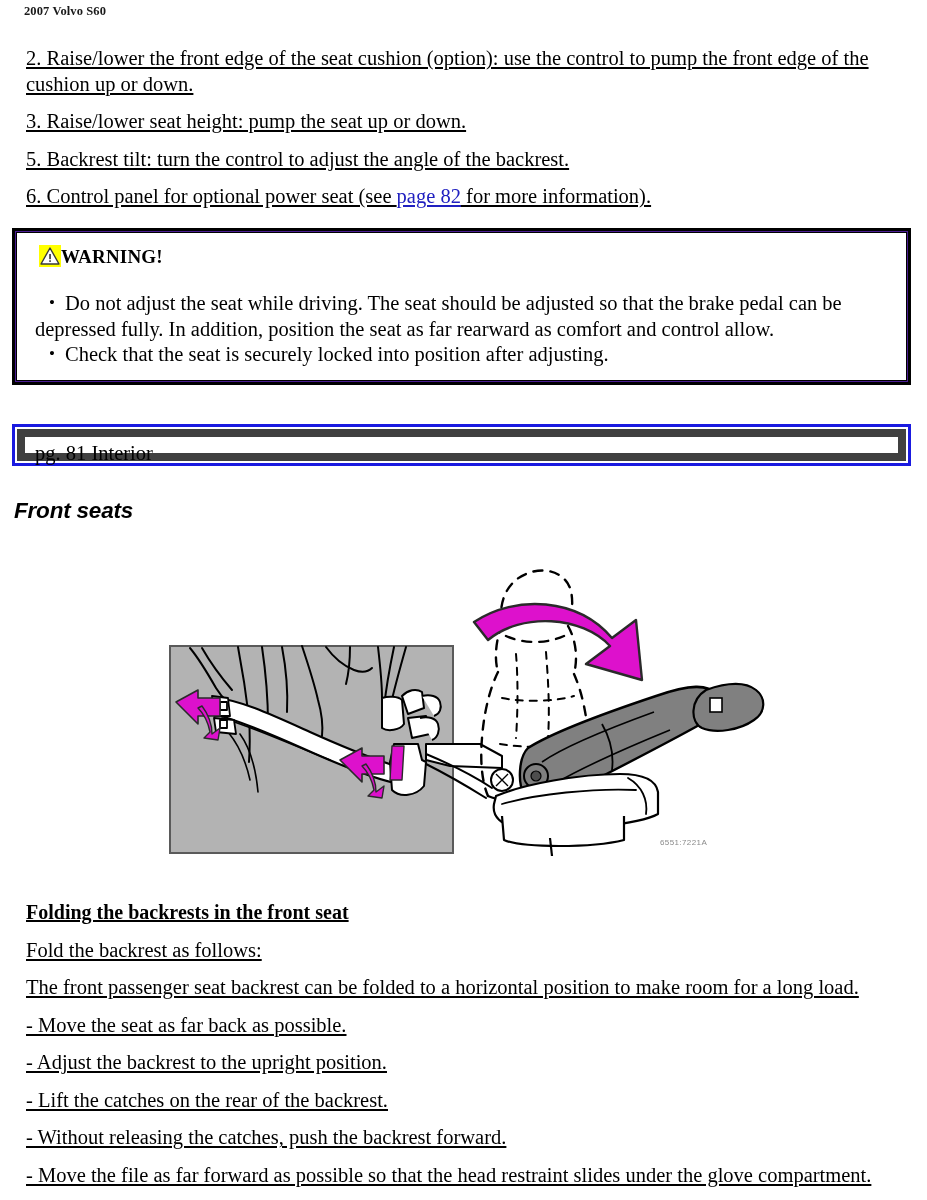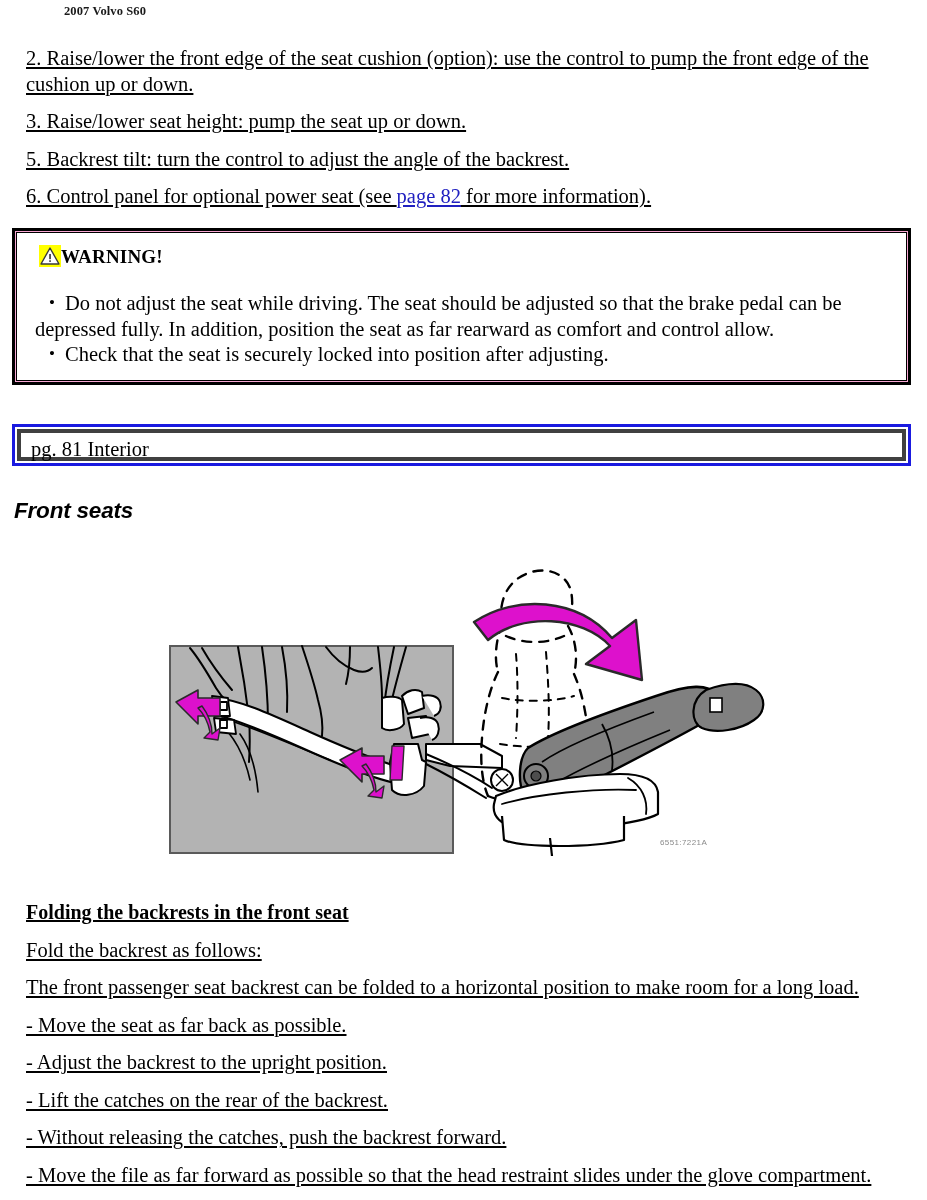--- a/index.html
+++ b/index.html
@@ -26,21 +26,20 @@
   
   .running-header {
     position: absolute;
     left: 24px;
     top: 4px;
     font-size: 12.5px;
     font-weight: bold;
     letter-spacing: 0.1px;
     color: #1a1a1a;
     white-space: nowrap;
-    margin-left: 40px;
   }
 
   
   .content {
     position: absolute;
     left: 14px;
     top: 34px;
     width: 899px;
   }
   .body-para {
@@ -55,21 +54,21 @@
   }
 
   
   .warning-outer {
     position: absolute;
     left: 12px;
     top: 228px;
     width: 899px;
     border: 3px solid #000000;
     box-sizing: border-box;
-    background: #f9a8d4;
+    background: #4c1d95;
   }
   .warning-inner {
     border: 1px solid #000000;
     margin: 1px;
     padding: 8px 10px 10px 10px;
     background: #ffffff;
   }
   .warning-title-row {
     display: flex;
     align-items: center;
@@ -123,21 +122,21 @@
     top: 424px;
     width: 899px;
     height: 42px;
     border: 3px solid #1a1ae0;
     box-sizing: border-box;
     background: #ffffff;
   }
   .blue-inner {
     position: absolute;
     left: 2px; top: 2px; right: 2px; bottom: 2px;
-    border: 4px solid #404040;
+    border: 8px solid #404040;
     box-sizing: border-box;
     background: #ffffff;
   }
   .blue-text {
     position: absolute;
     left: 10px;
     top: 3px;
     font-size: 20.5px;
     line-height: 26px;
     color: #000;

